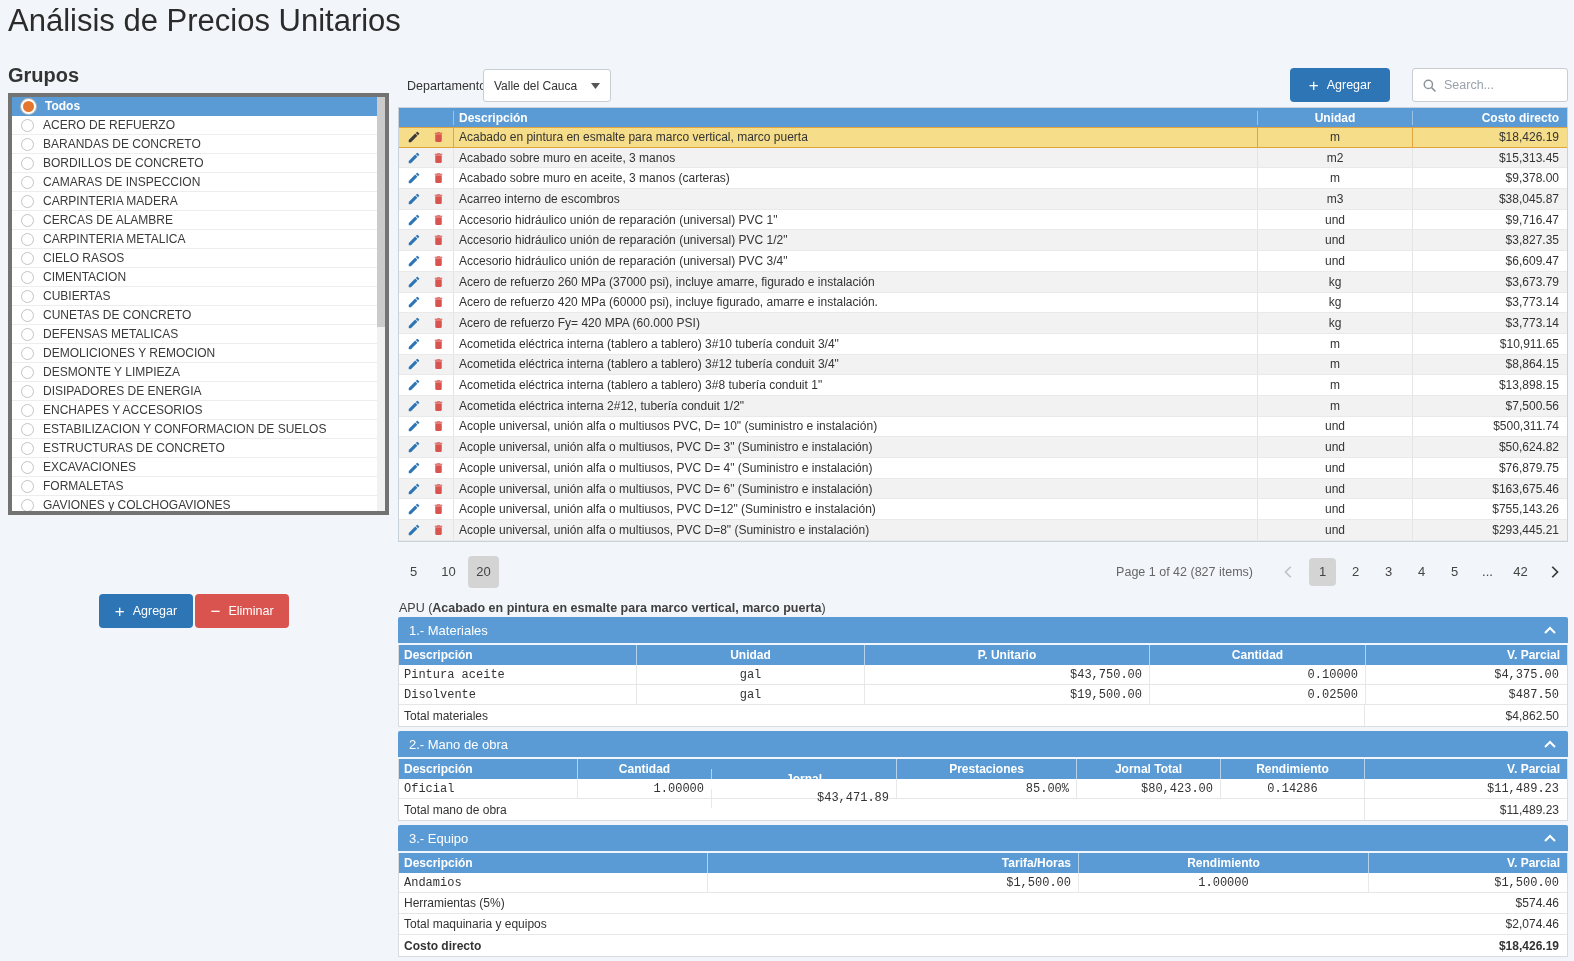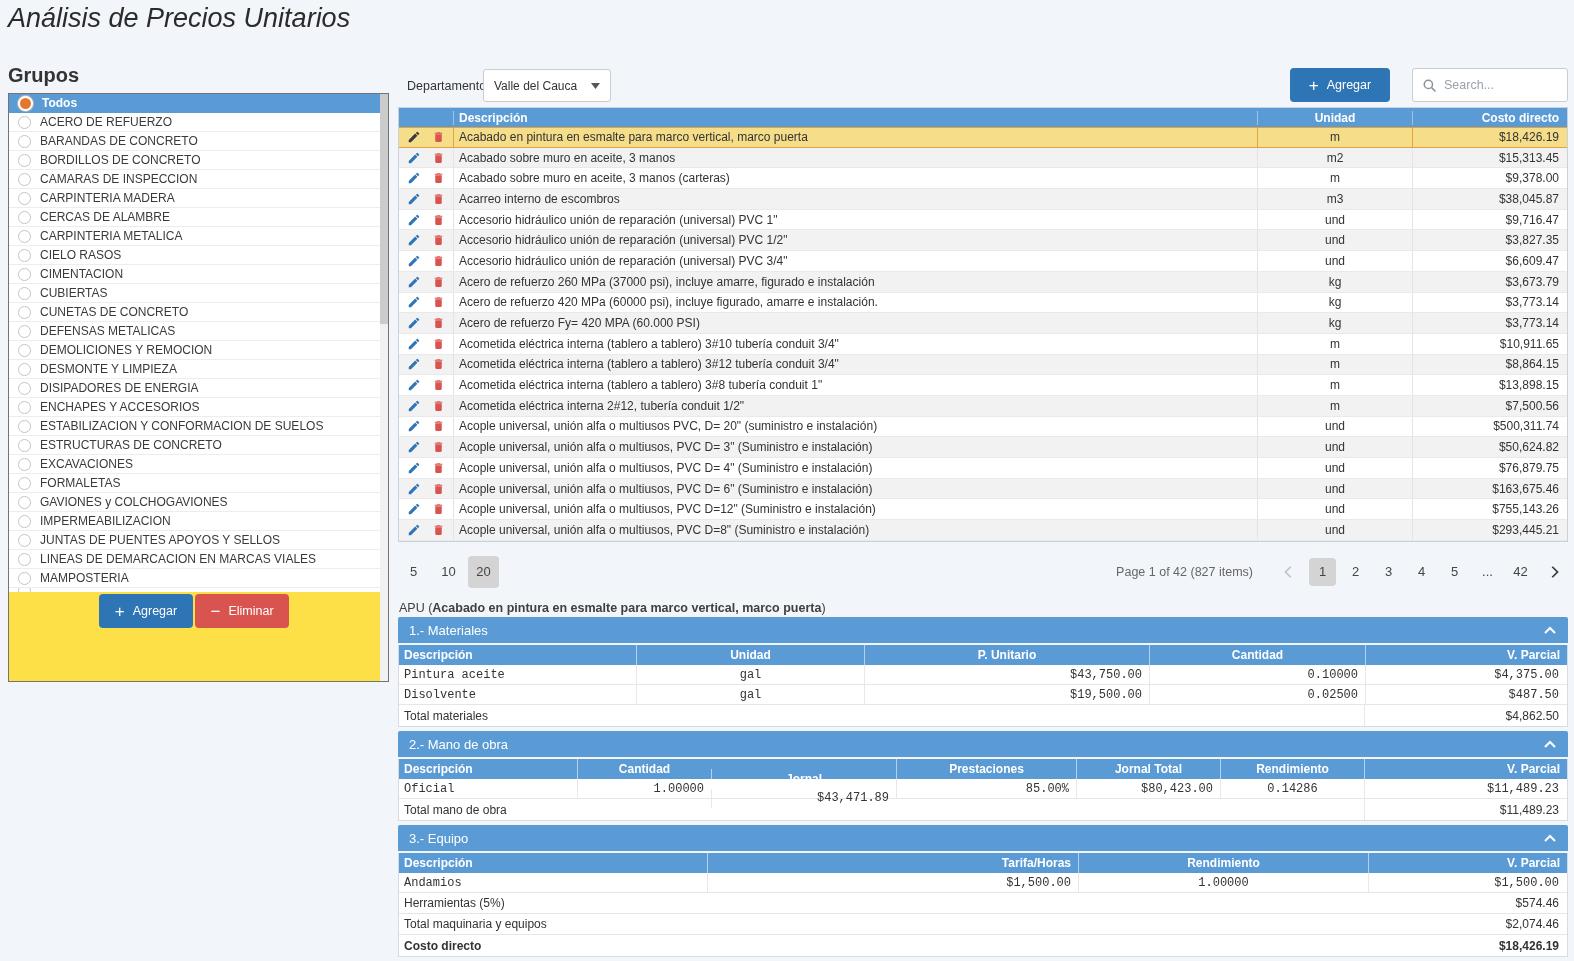--- a/index.html
+++ b/index.html
@@ -4,27 +4,27 @@
 <style>
   * { box-sizing: border-box; margin: 0; padding: 0; }
   html,body { width:1574px; height:961px; }
   body {
     position: relative;
     background: #F2F5F9;
     font-family: "Liberation Sans", "DejaVu Sans", sans-serif;
     color: #333;
     overflow: hidden;
   }
-  .page-title { position:absolute; left:8px; top:3px; font-size:27px; font-weight:400; color:#2b2b2b;font-style:italic; }
+  .page-title { position:absolute; left:8px; top:3px; font-size:31px; font-weight:400; color:#2b2b2b; }
   .groups-heading { position:absolute; left:8px; top:64px; font-size:20px; font-weight:700; color:#333; }
 
   
   .groups-list {
-    position:absolute; left:8px; top:93px; width:381px; height:589px;
-    background:#fde047; border:1px solid #737373; overflow:hidden;
+    position:absolute; left:8px; top:93px; width:381px; height:422px;
+    background:#f0abfc; border:4px solid #737373; overflow:hidden;
   }
   .group-item { height:19px; display:flex; align-items:center; padding-left:9px; gap:9px;
     border-bottom:1px solid #EDEDED; background:#fff; }
   .group-item.selected { background:#5B9BD5; border-bottom-color:#5B9BD5; }
   .radio { width:13px; height:13px; border-radius:50%; background:#fff; border:1px solid #C4C4C4; flex:0 0 auto; }
   .group-item.selected .radio { width:15px; height:15px; background:#E5762E; border:2px solid #fff; box-shadow:0 0 0 1px #B9B9B9; }
   .group-label { font-size:12px; color:#3a3a3a; white-space:nowrap; }
   .group-item.selected .group-label { color:#fff; font-weight:bold; }
   .group-item.partial { height:4px; overflow:hidden; border-bottom:none; }
   .side-scroll { position:absolute; right:0; top:0; width:8px; height:100%; background:#F1F1F1; }
@@ -560,21 +560,21 @@
             <svg width="14" height="14" viewBox="0 0 24 24" fill="currentColor">
               <path d="M3 17.25V21h3.75L17.81 9.94l-3.75-3.75L3 17.25zM20.71 7.04c.39-.39.39-1.02 0-1.41l-2.34-2.34a.996.996 0 0 0-1.41 0l-1.83 1.83 3.75 3.75 1.83-1.83z"></path>
             </svg>
           </span>
           <span class="icon-btn del-btn">
             <svg width="13" height="14" viewBox="0 0 24 24" fill="currentColor">
               <path d="M6 19c0 1.1.9 2 2 2h8c1.1 0 2-.9 2-2V7H6v12zM19 4h-3.5l-1-1h-5l-1 1H5v2h14V4z"></path>
             </svg>
           </span>
         </div>
-        <div class="cell c-desc">Acople universal, unión alfa o multiusos PVC, D= 20" (suministro e instalación)</div>
+        <div class="cell c-desc">Acople universal, unión alfa o multiusos PVC, D= 10" (suministro e instalación)</div>
         <div class="cell c-unit">und</div>
         <div class="cell c-cost">$500,311.74</div>
       </div>
 
       <div class="g-row">
         <div class="cell c-actions">
           <span class="icon-btn edit-btn">
             <svg width="14" height="14" viewBox="0 0 24 24" fill="currentColor">
               <path d="M3 17.25V21h3.75L17.81 9.94l-3.75-3.75L3 17.25zM20.71 7.04c.39-.39.39-1.02 0-1.41l-2.34-2.34a.996.996 0 0 0-1.41 0l-1.83 1.83 3.75 3.75 1.83-1.83z"></path>
             </svg>

